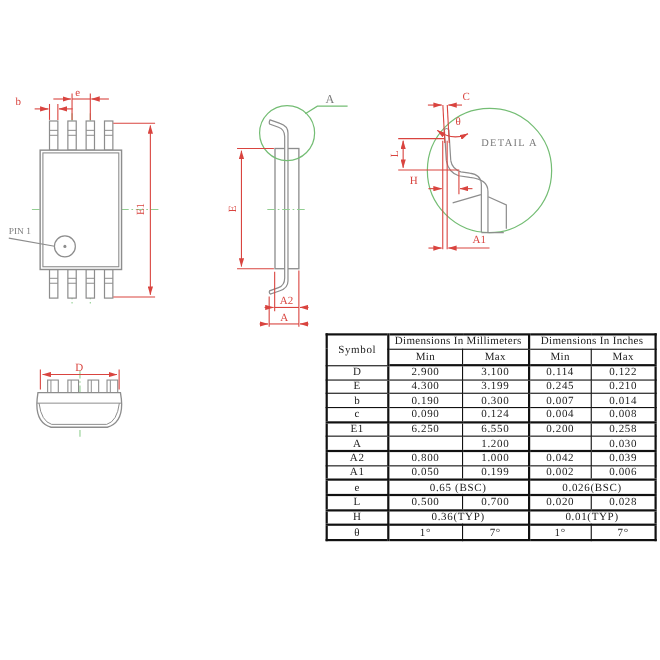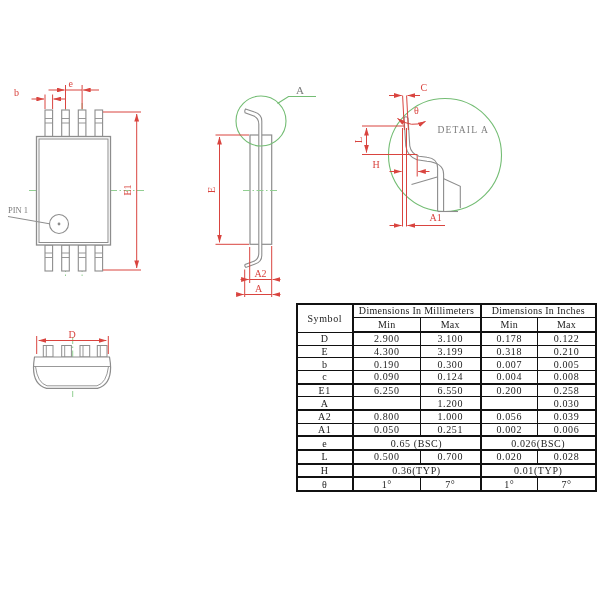--- a/index.html
+++ b/index.html
@@ -243,36 +243,36 @@
       <td class="bold">Min</td>
       <td class="bold br2">Max</td>
       <td class="bold">Min</td>
       <td class="bold">Max</td>
     </tr>
 
     <tr>
       <td class="br2">D</td>
       <td>2.900</td>
       <td class="br2">3.100</td>
-      <td>0.178</td>
+      <td>0.114</td>
       <td>0.122</td>
     </tr>
     <tr>
       <td class="br2">E</td>
       <td>4.300</td>
       <td class="br2">3.199</td>
-      <td>0.318</td>
+      <td>0.245</td>
       <td>0.210</td>
     </tr>
     <tr>
       <td class="br2">b</td>
       <td>0.190</td>
       <td class="br2">0.300</td>
       <td>0.007</td>
-      <td>0.005</td>
+      <td>0.014</td>
     </tr>
     <tr class="thick">
       <td class="br2">c</td>
       <td>0.090</td>
       <td class="br2">0.124</td>
       <td>0.004</td>
       <td>0.008</td>
     </tr>
     <tr>
       <td class="br2">E1</td>
@@ -285,27 +285,27 @@
       <td class="br2">A</td>
       <td></td>
       <td class="br2">1.200</td>
       <td></td>
       <td>0.030</td>
     </tr>
     <tr>
       <td class="br2">A2</td>
       <td>0.800</td>
       <td class="br2">1.000</td>
-      <td>0.056</td>
+      <td>0.042</td>
       <td>0.039</td>
     </tr>
     <tr class="thick">
       <td class="br2">A1</td>
       <td>0.050</td>
-      <td class="br2">0.251</td>
+      <td class="br2">0.199</td>
       <td>0.002</td>
       <td>0.006</td>
     </tr>
     <tr class="thick">
       <td class="br2">e</td>
       <td colspan="2" class="br2">0.65 (BSC)</td>
       <td colspan="2">0.026(BSC)</td>
     </tr>
     <tr class="thick">
       <td class="br2">L</td>

